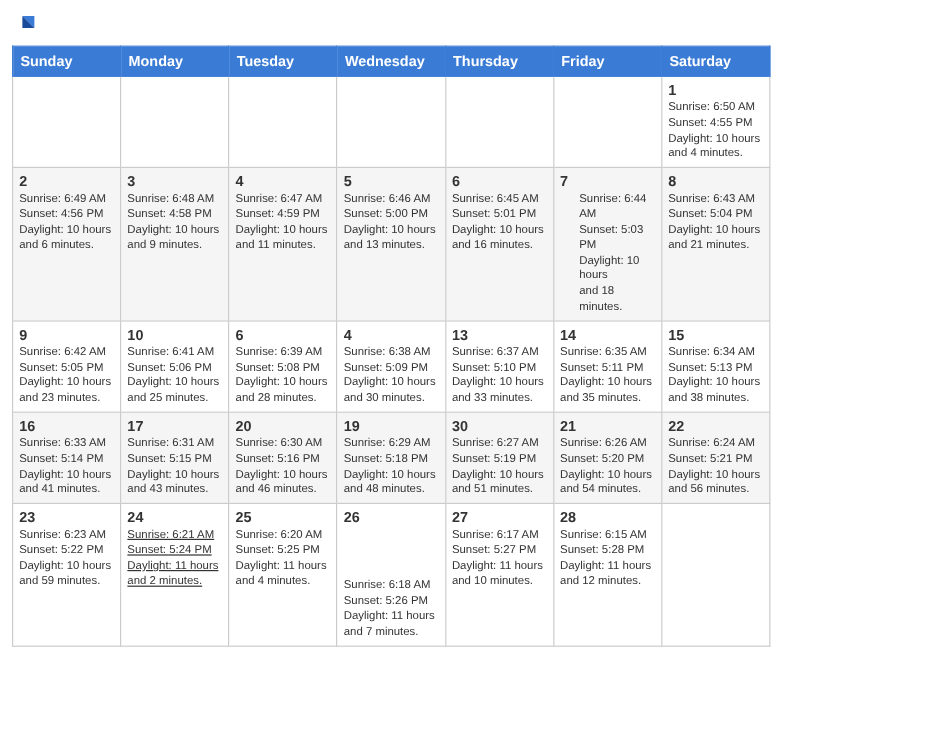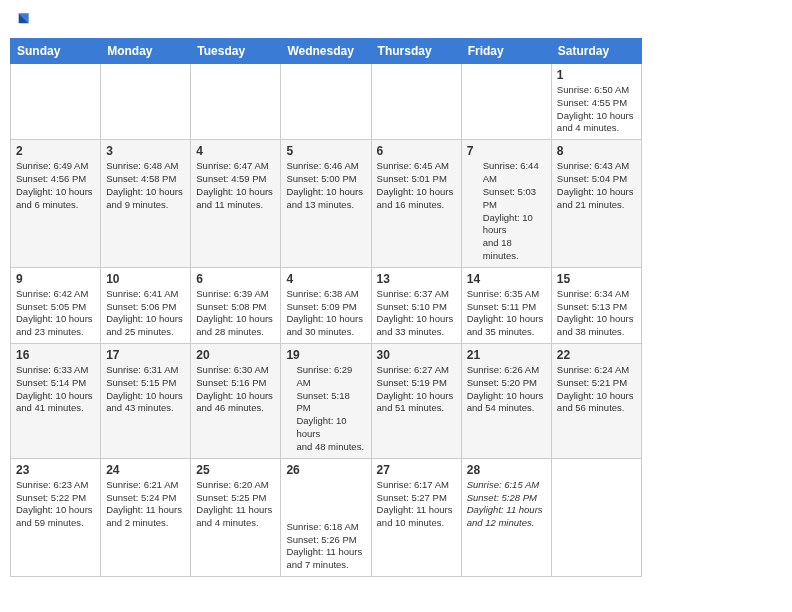--- a/index.html
+++ b/index.html
@@ -269,21 +269,21 @@
           </td>
           <td class="row-odd">
             <span class="day-num">20</span>
             <div class="day-info" style="white-space: pre-line;">Sunrise: 6:30 AM
 Sunset: 5:16 PM
 Daylight: 10 hours
 and 46 minutes.</div>
           </td>
           <td class="row-odd">
             <span class="day-num">19</span>
-            <div class="day-info" style="white-space: pre-line; margin-left: 10px;">Sunrise: 6:29 AM
+            <div class="day-info" style="white-space: pre-line;">Sunrise: 6:29 AM
 Sunset: 5:18 PM
 Daylight: 10 hours
 and 48 minutes.</div>
           </td>
           <td class="row-odd">
             <span class="day-num">30</span>
             <div class="day-info" style="white-space: pre-line;">Sunrise: 6:27 AM
 Sunset: 5:19 PM
 Daylight: 10 hours
 and 51 minutes.</div>
@@ -306,21 +306,21 @@
         <tr>
           <td class="row-even">
             <span class="day-num">23</span>
             <div class="day-info" style="white-space: pre-line;">Sunrise: 6:23 AM
 Sunset: 5:22 PM
 Daylight: 10 hours
 and 59 minutes.</div>
           </td>
           <td class="row-even">
             <span class="day-num">24</span>
-            <div class="day-info" style="white-space: pre-line;">Sunrise: 6:21 AM
+            <div class="day-info" style="white-space: pre-line; text-decoration: underline;">Sunrise: 6:21 AM
 Sunset: 5:24 PM
 Daylight: 11 hours
 and 2 minutes.</div>
           </td>
           <td class="row-even">
             <span class="day-num">25</span>
             <div class="day-info" style="white-space: pre-line;">Sunrise: 6:20 AM
 Sunset: 5:25 PM
 Daylight: 11 hours
 and 4 minutes.</div>
@@ -334,21 +334,21 @@
           </td>
           <td class="row-even">
             <span class="day-num">27</span>
             <div class="day-info" style="white-space: pre-line;">Sunrise: 6:17 AM
 Sunset: 5:27 PM
 Daylight: 11 hours
 and 10 minutes.</div>
           </td>
           <td class="row-even">
             <span class="day-num">28</span>
-            <div class="day-info" style="white-space: pre-line; font-style: italic;">Sunrise: 6:15 AM
+            <div class="day-info" style="white-space: pre-line;">Sunrise: 6:15 AM
 Sunset: 5:28 PM
 Daylight: 11 hours
 and 12 minutes.</div>
           </td>
           <td class="row-even empty-cell"></td>
         </tr>
       </tbody>
   </table>
 </div>
 

